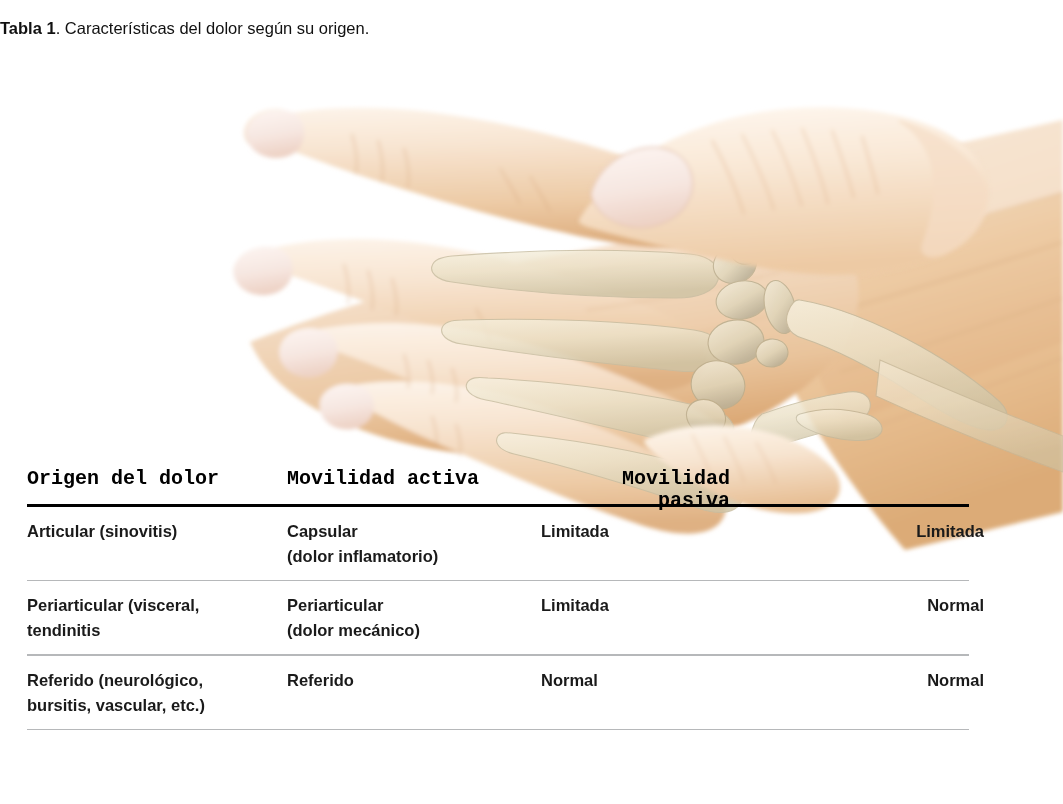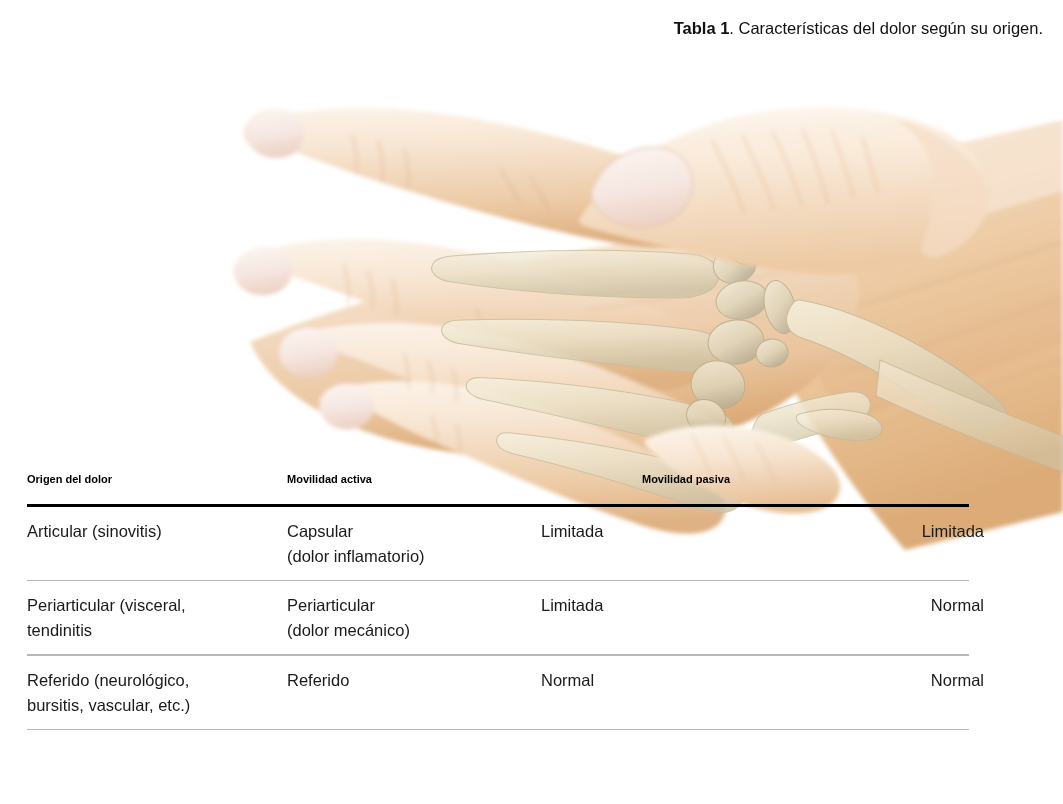--- a/index.html
+++ b/index.html
@@ -16,21 +16,20 @@
     color: #1a1a1a;
     -webkit-font-smoothing: antialiased;
   }
 
   
   #figure-caption {
     position: absolute;
     left: 0;
     top: 18px;
     width: 1043px;
-    text-align: right;
     font-size: 16.5px;
     line-height: 20px;
     color: #111111;
     white-space: nowrap;
     z-index: 60;
   }
   #figure-caption .cap-strong { font-weight: 700; }
   #figure-caption .cap-rest { font-weight: 400; }
 
   
@@ -58,29 +57,30 @@
     z-index: 40;
   }
   .tbl-inner {
     position: relative;
     width: 969px;
     margin-left: 27px;
   }
   .thead-row {
     display: flex;
     font-weight: 700;
-    font-size: 11px;
+    font-size: 20px;
     line-height: 22px;
     height: 36px;
     align-items: flex-start;
     color: #000000;
+    font-family: Liberation Mono, monospace;
   }
   .tbody-row {
     display: flex;
-    font-weight: 400;
+    font-weight: 700;
     font-size: 16.5px;
     line-height: 25px;
     color: #1a1a1a;
     padding-top: 12px;
     padding-bottom: 11px;
     min-height: 64px;
     box-sizing: border-box;
   }
   .cell { box-sizing: border-box; padding-right: 12px; }
   .c0 { width: 260px; }

